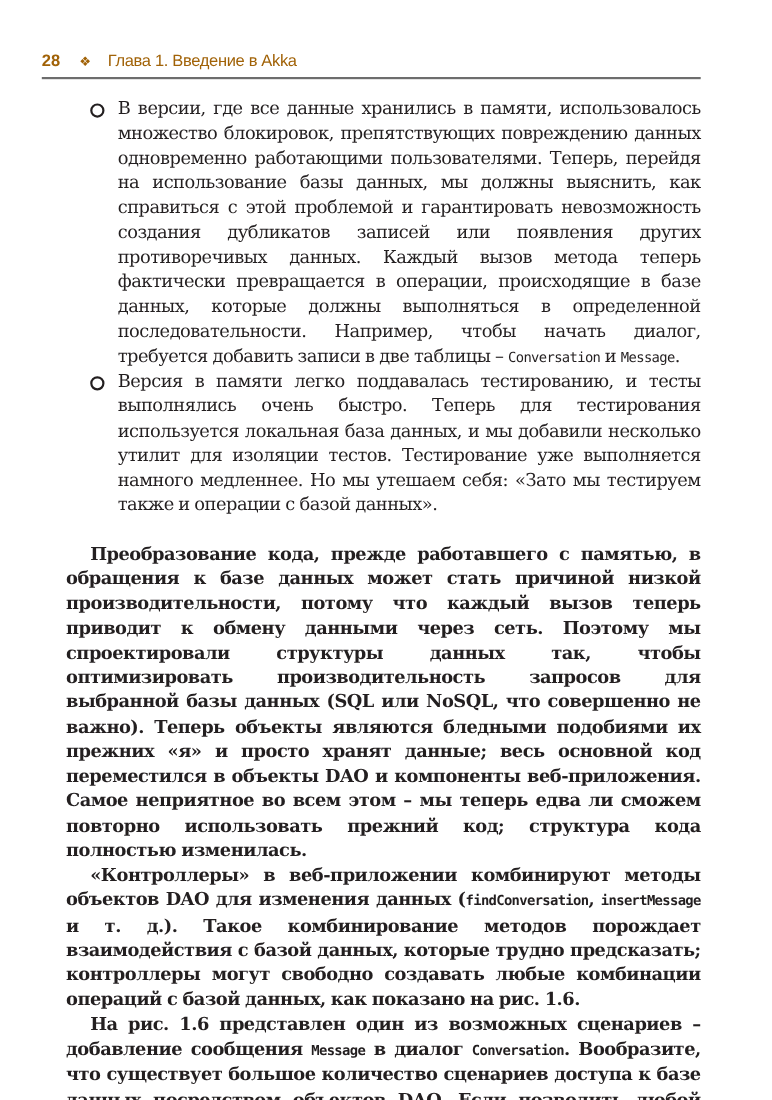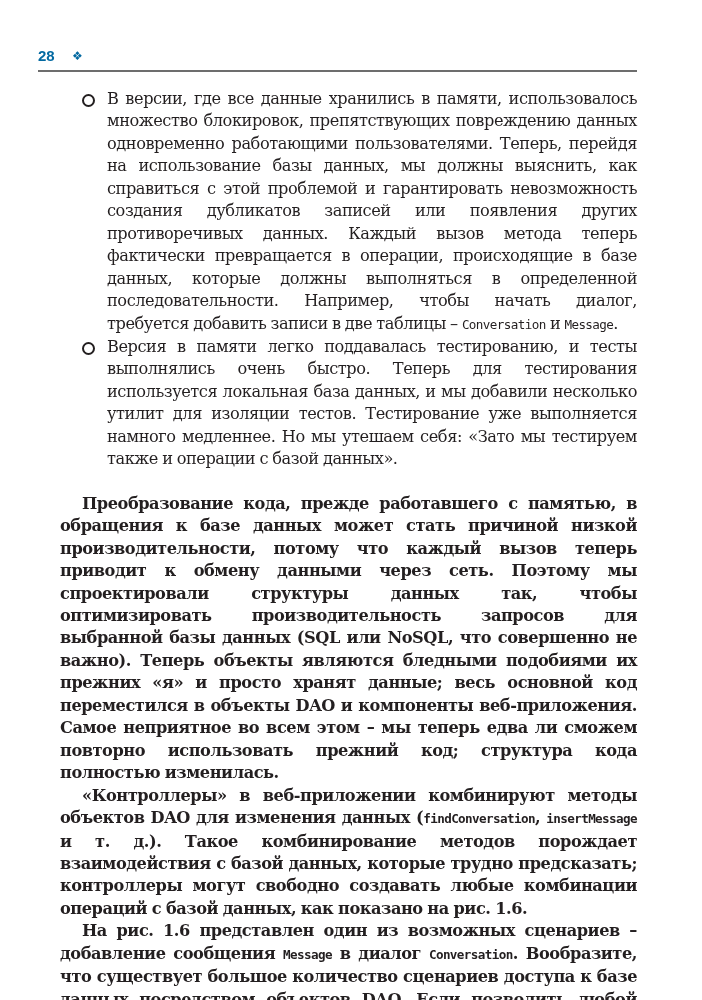--- a/index.html
+++ b/index.html
@@ -5,21 +5,21 @@
   html, body { margin: 0; padding: 0; background: #ffffff; }
   body {
     width: 702px; height: 1000px; position: relative; overflow: hidden;
     font-family: "DejaVu Serif", "Liberation Serif", serif;
     color: #231f20;
   }
   .header {
     position: absolute; left: 38px; top: 46px; width: 599px; height: 24px;
     border-bottom: 2px solid #6d6d6d;
     font-family: "Liberation Sans", "DejaVu Sans", sans-serif;
-    font-size: 15px; line-height: 20px; color: #0369a1;
+    font-size: 15px; line-height: 20px; color: #a16207;
     display: flex; align-items: flex-start;
   }
   .header .page-num { font-weight: bold; width: 30px; }
   .header .orn { width: 30px; font-size: 12px; text-align: left; padding-left: 4px; box-sizing: border-box; }
   .header .chapter { letter-spacing: -0.3px; }
   .content {
     position: absolute; left: 60px; top: 88px; width: 577px;
     font-size: 16.2px; line-height: 22.45px;
     text-align: justify;
     letter-spacing: -0.45px;
@@ -41,20 +41,21 @@
     font-size: 12.6px; letter-spacing: -0.6px;
   }
   .gap { height: 22px; }
 </style>
 </head>
 <body>
 
 <div class="header">
   <span class="page-num">28</span>
   <span class="orn">❖</span>
+  <span class="chapter">Глава 1. Введение в Akka</span>
 </div>
 
 <div class="content">
 
 
   <p class="bullet last"><span class="mark"></span><span>В версии, где все данные хранились в памяти, использовалось множество блокировок, препятствующих повреждению данных одновременно работающими пользователями. Теперь, перейдя на использование базы данных, мы должны выяснить, как справиться с этой проблемой и гарантировать невозможность создания дубликатов записей или появления других противоречивых данных. Каждый вызов метода теперь фактически превращается в операции, происходящие в базе данных, которые должны выполняться в определенной последовательности. Например, чтобы начать диалог, требуется добавить записи в две таблицы – </span><code>Conversation</code><span> и </span><code>Message</code><span>.</span></p>
 
   <p class="bullet last"><span class="mark"></span><span>Версия в памяти легко поддавалась тестированию, и тесты выполнялись очень быстро. Теперь для тестирования используется локальная база данных, и мы добавили несколько утилит для изоляции тестов. Тестирование уже выполняется намного медленнее. Но мы утешаем себя: «Зато мы тестируем также и операции с базой данных».</span></p>
 
   <div class="gap"></div>

